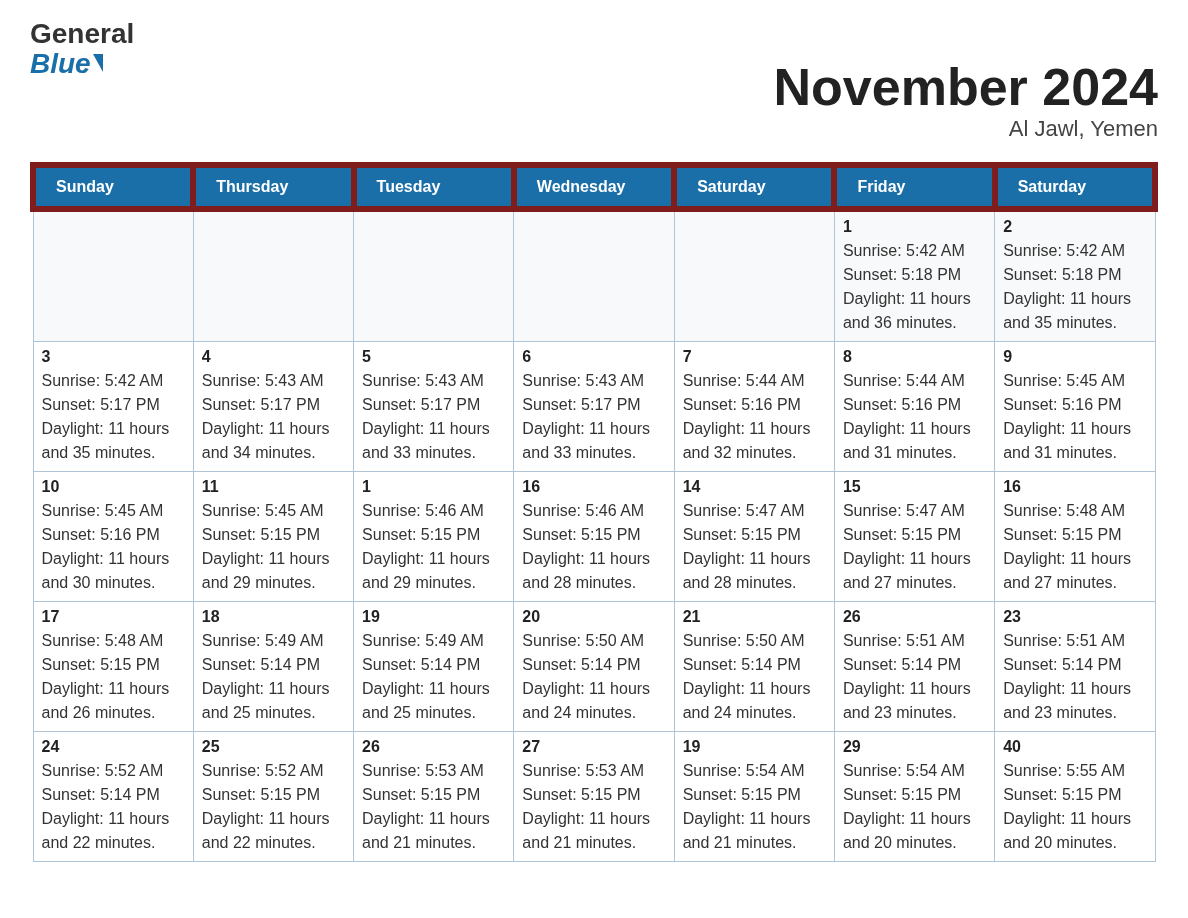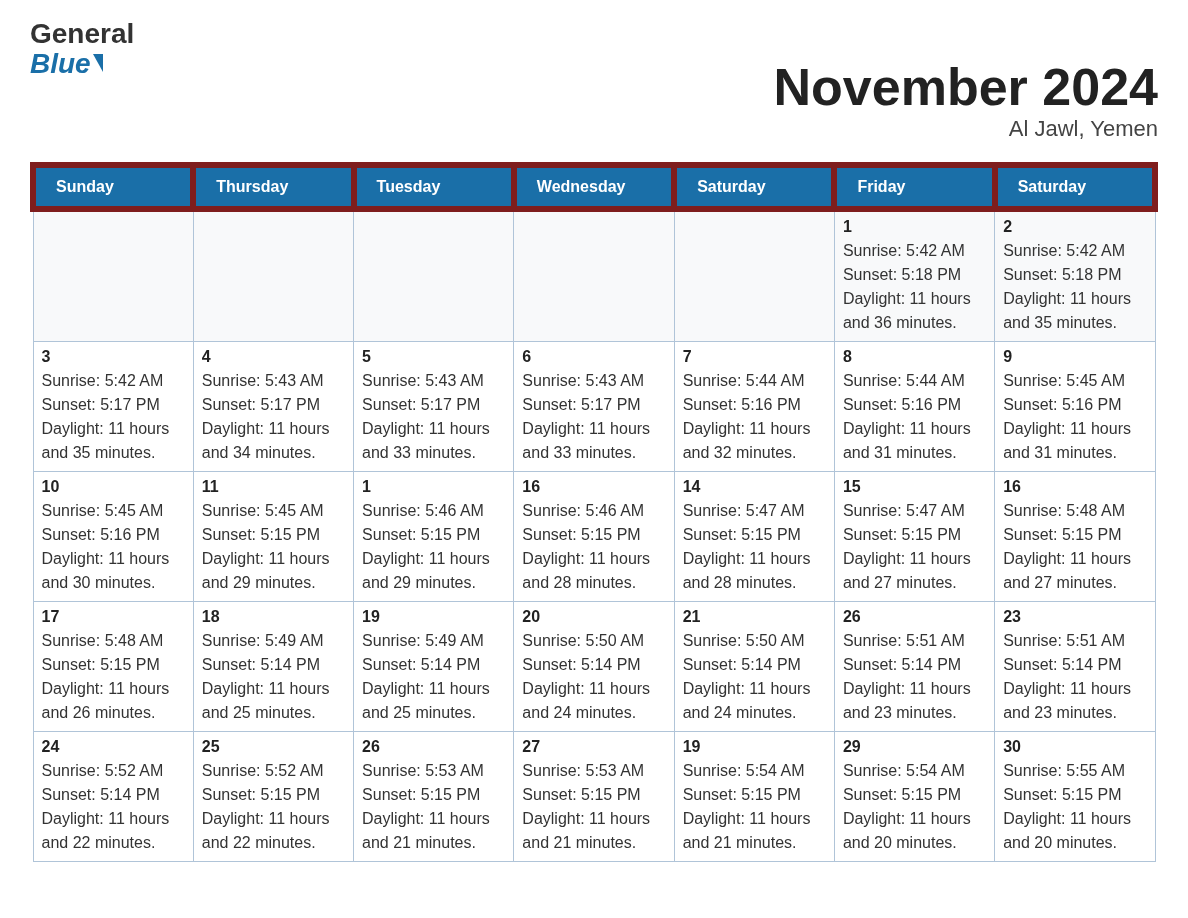--- a/index.html
+++ b/index.html
@@ -314,20 +314,20 @@
 Sunset: 5:15 PM
 Daylight: 11 hours and 21 minutes.</div>
         </td>
         <td>
           <span class="day-num">29</span>
           <div class="day-info" style="white-space: pre-line;">Sunrise: 5:54 AM
 Sunset: 5:15 PM
 Daylight: 11 hours and 20 minutes.</div>
         </td>
         <td>
-          <span class="day-num">30</span>
+          <span class="day-num">40</span>
           <div class="day-info" style="white-space: pre-line;">Sunrise: 5:55 AM
 Sunset: 5:15 PM
 Daylight: 11 hours and 20 minutes.</div>
         </td>
       </tr>
     </tbody>
 </table>
 
 </body></html>

